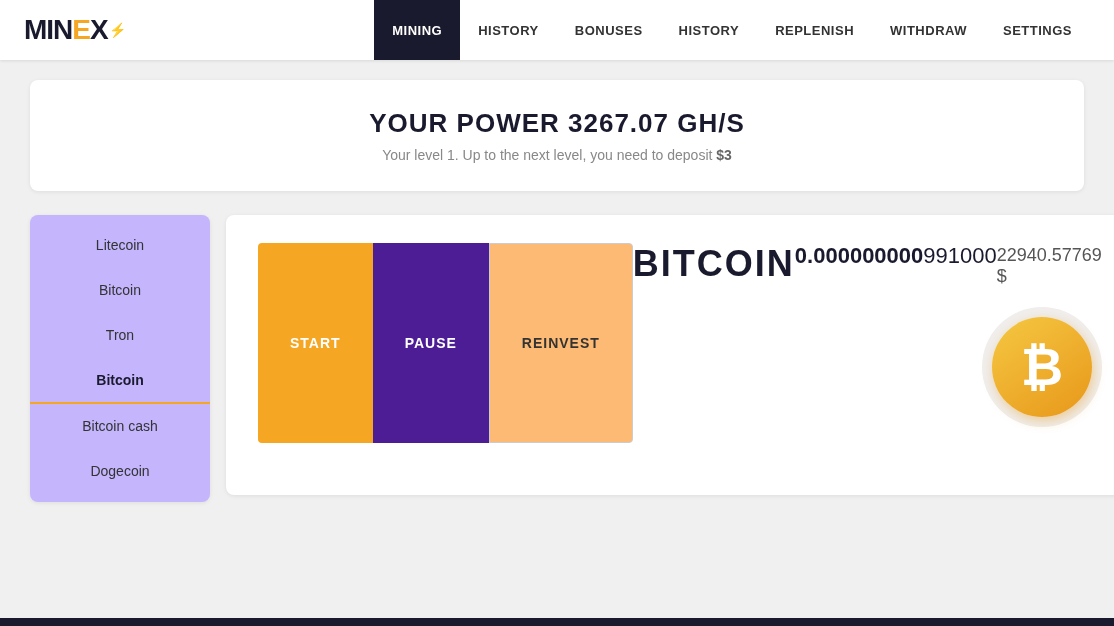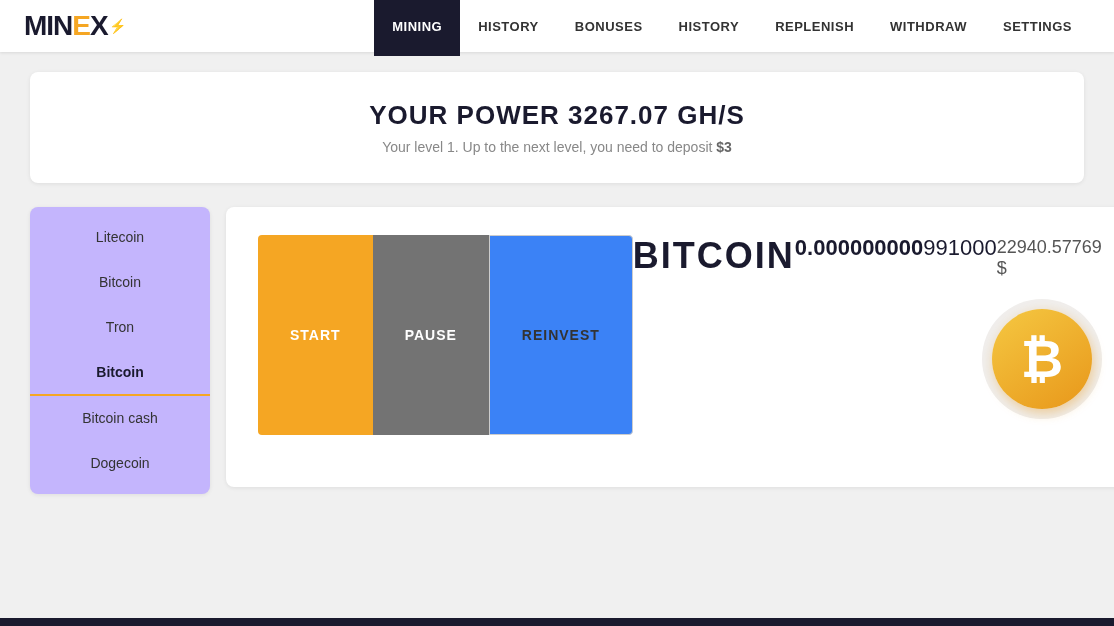--- a/index.html
+++ b/index.html
@@ -9,21 +9,21 @@
       min-height: 626px;
       overflow-x: hidden;
     }
 
     
     .header {
       background: #fff;
       display: flex;
       align-items: center;
       padding: 0 24px;
-      height: 52px;
+      height: 60px;
       box-shadow: 0 1px 3px rgba(0,0,0,0.1);
       position: relative;
       z-index: 10;
     }
     .logo {
       display: flex;
       align-items: center;
       font-size: 28px;
       font-weight: 900;
       letter-spacing: -1px;
@@ -149,31 +149,31 @@
       color: #fff;
       border: none;
       padding: 12px 32px;
       font-size: 14px;
       font-weight: 700;
       letter-spacing: 1px;
       cursor: pointer;
       border-radius: 4px 0 0 4px;
     }
     .btn-pause {
-      background: #737373;
+      background: #4c1d95;
       color: #fff;
       border: none;
       padding: 10px 32px;
       font-size: 14px;
       font-weight: 700;
       letter-spacing: 1px;
       cursor: pointer;
     }
     .btn-reinvest {
-      background: #3b82f6;
+      background: #fdba74;
       color: #333;
       border: 1px solid #ccc;
       padding: 12px 32px;
       font-size: 14px;
       font-weight: 700;
       letter-spacing: 1px;
       cursor: pointer;
       border-radius: 0 4px 4px 0;
     }
 

